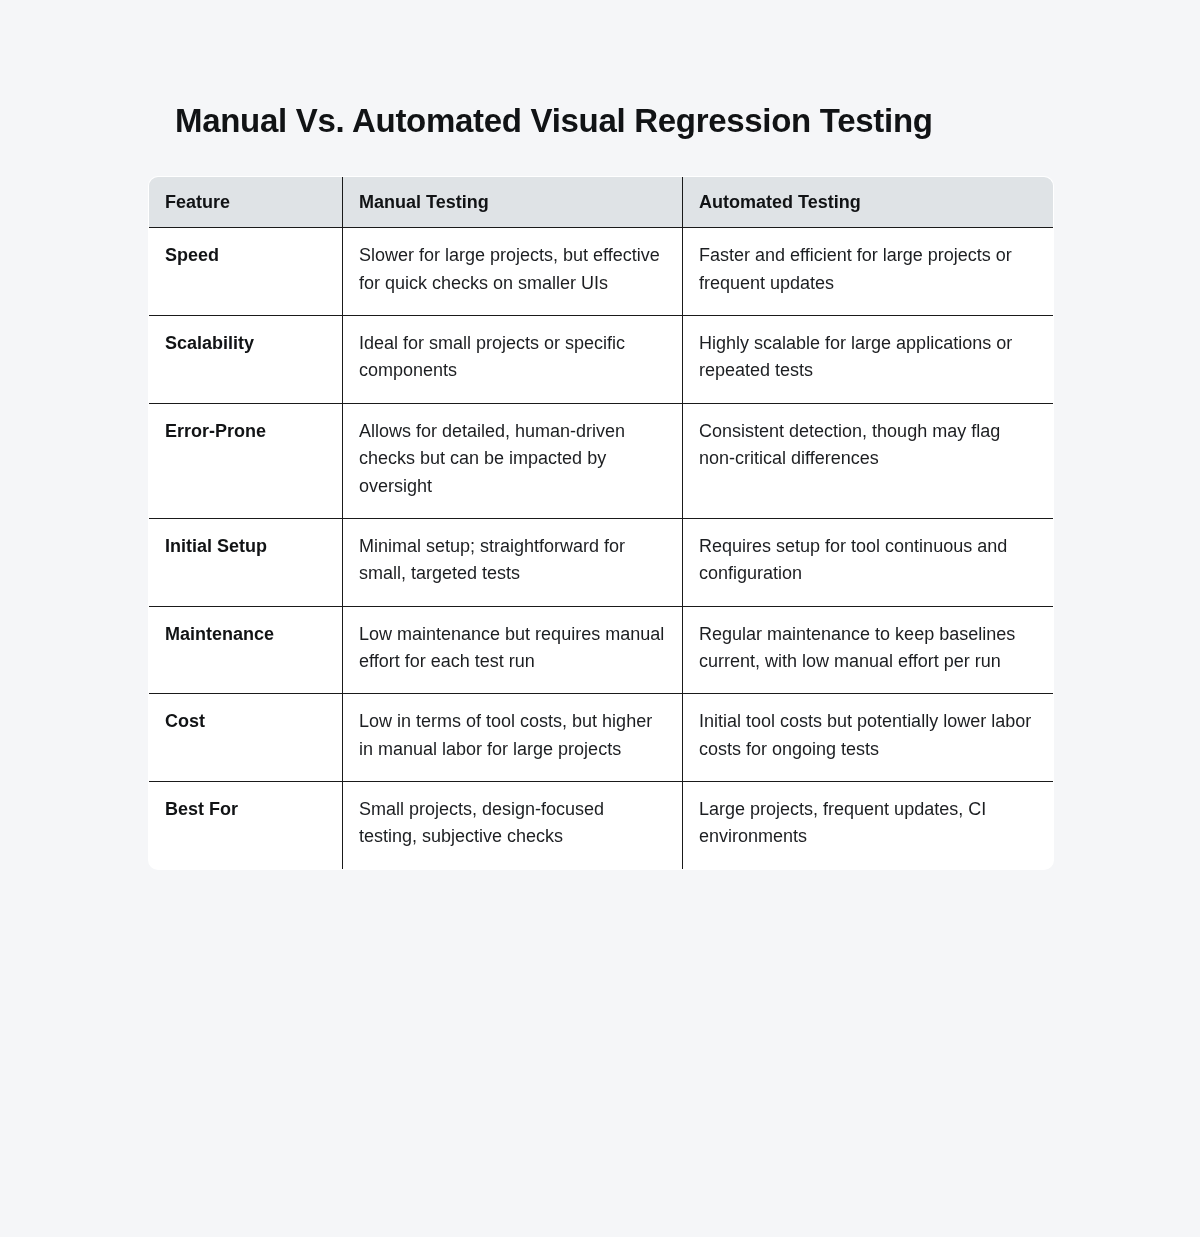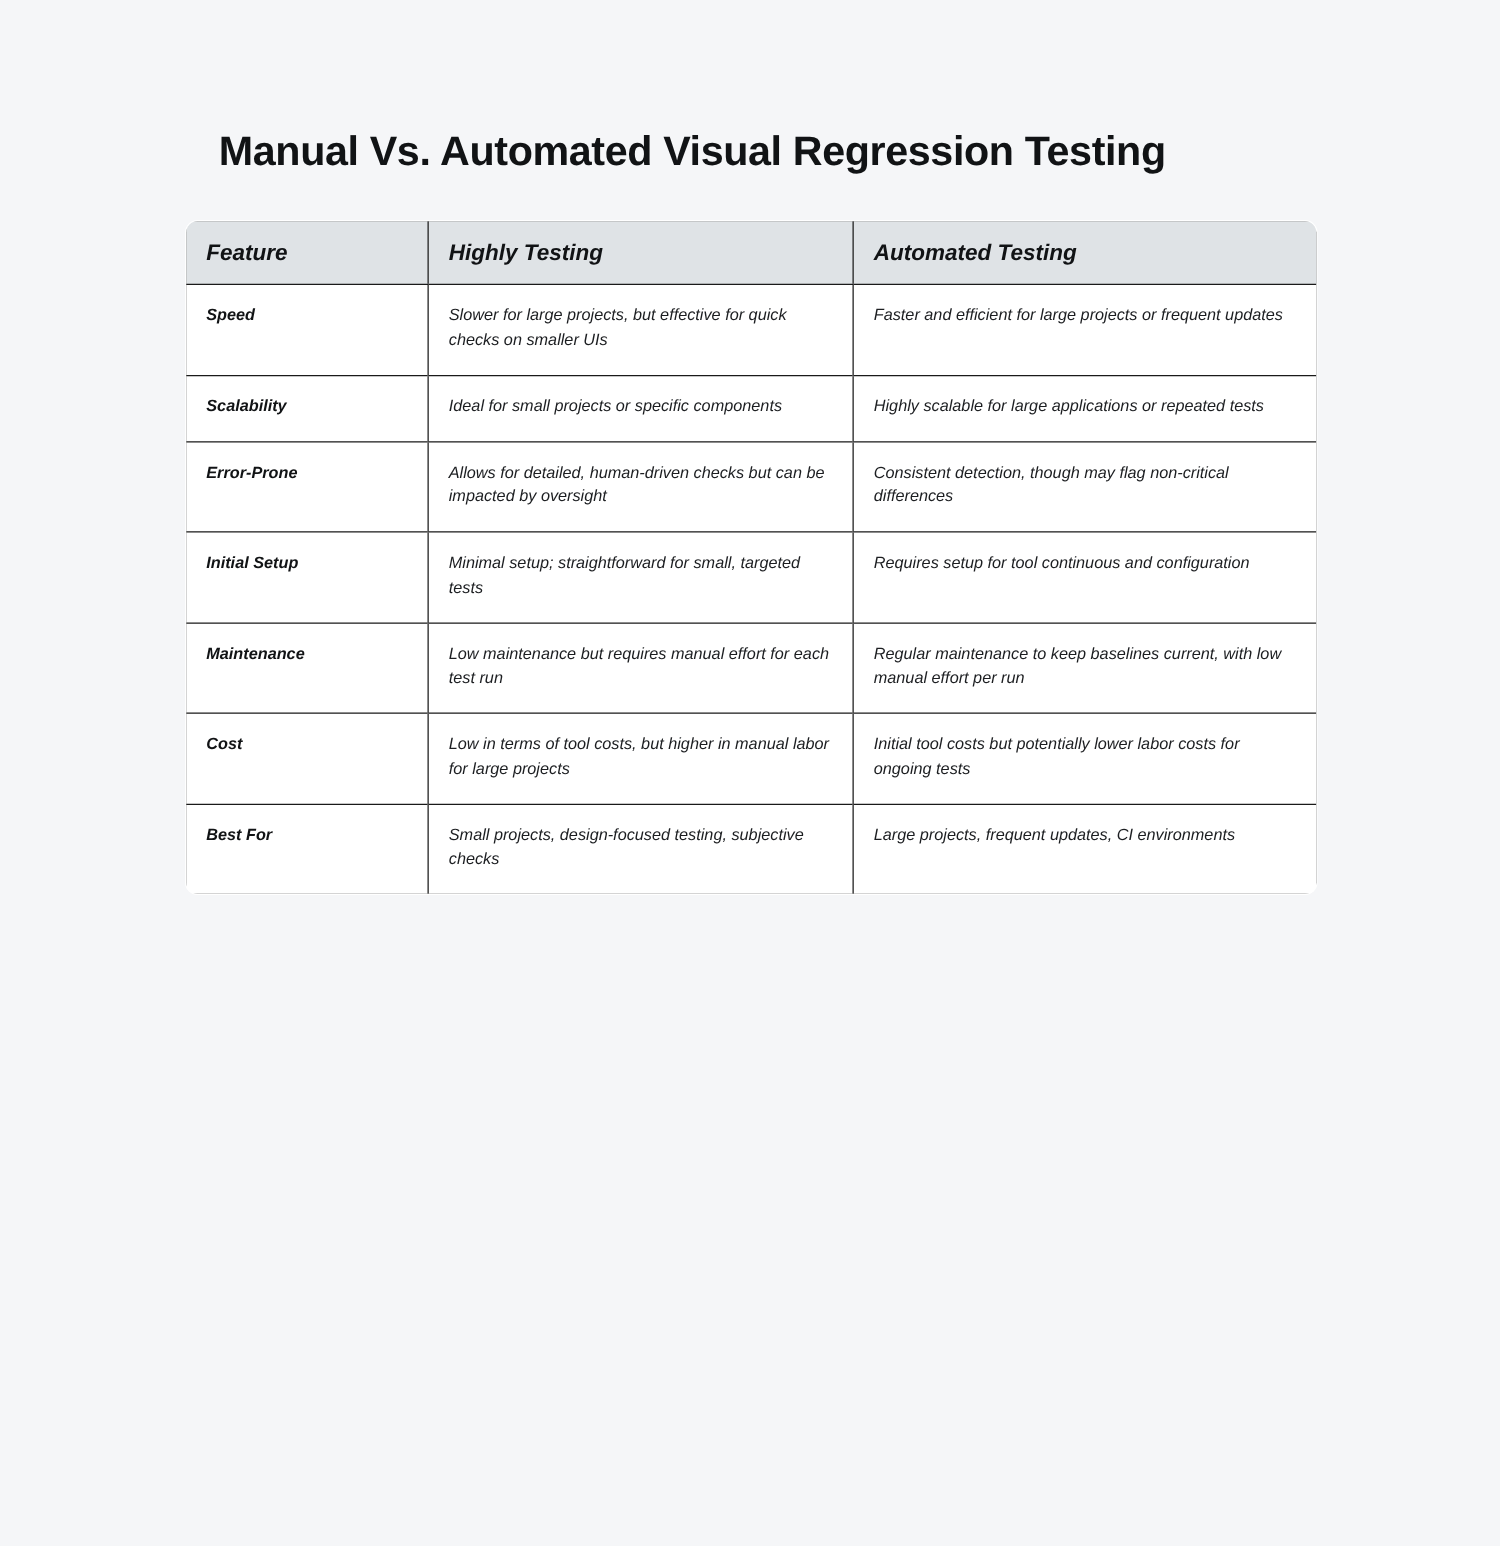--- a/index.html
+++ b/index.html
@@ -38,39 +38,38 @@
     width: 905px;
   }
   table.cmp {
     width: 905px;
     border-collapse: collapse;
     background: #ffffff;
     border: 1px solid #1a1a1a;
     border-radius: 10px;
     overflow: hidden;
     table-layout: fixed;
-    font-style: italic;
   }
   table.cmp thead th {
     background: #dfe3e6;
     font-size: 18px;
     font-weight: bold;
     color: #111315;
     text-align: left;
     padding: 14px 16px 13px 16px;
     border-bottom: 1px solid #1a1a1a;
     vertical-align: middle;
     line-height: 1.3;
   }
   table.cmp thead th + th,
   table.cmp tbody td + td {
     border-left: 1px solid #1a1a1a;
   }
   table.cmp tbody td {
-    font-size: 13px;
+    font-size: 18px;
     color: #1c1e21;
     text-align: left;
     padding: 14px 16px 18px 16px;
     vertical-align: top;
     line-height: 1.52;
     border-top: 1px solid #1a1a1a;
   }
   table.cmp tbody tr:first-child td {
     border-top: none;
   }
@@ -92,21 +91,21 @@
   <div class="table-wrap">
     <table class="cmp">
       <colgroup>
         <col class="c-feature">
         <col class="c-manual">
         <col class="c-auto">
       </colgroup>
       <thead>
         <tr>
           <th>Feature</th>
-          <th>Highly Testing</th>
+          <th>Manual Testing</th>
           <th>Automated Testing</th>
         </tr>
       </thead>
       <tbody id="table-body">
           <tr>
             <td class="feature-cell">Speed</td>
             <td>Slower for large projects, but effective for quick checks on smaller UIs</td>
             <td>Faster and efficient for large projects or frequent updates</td>
           </tr>
           <tr>

